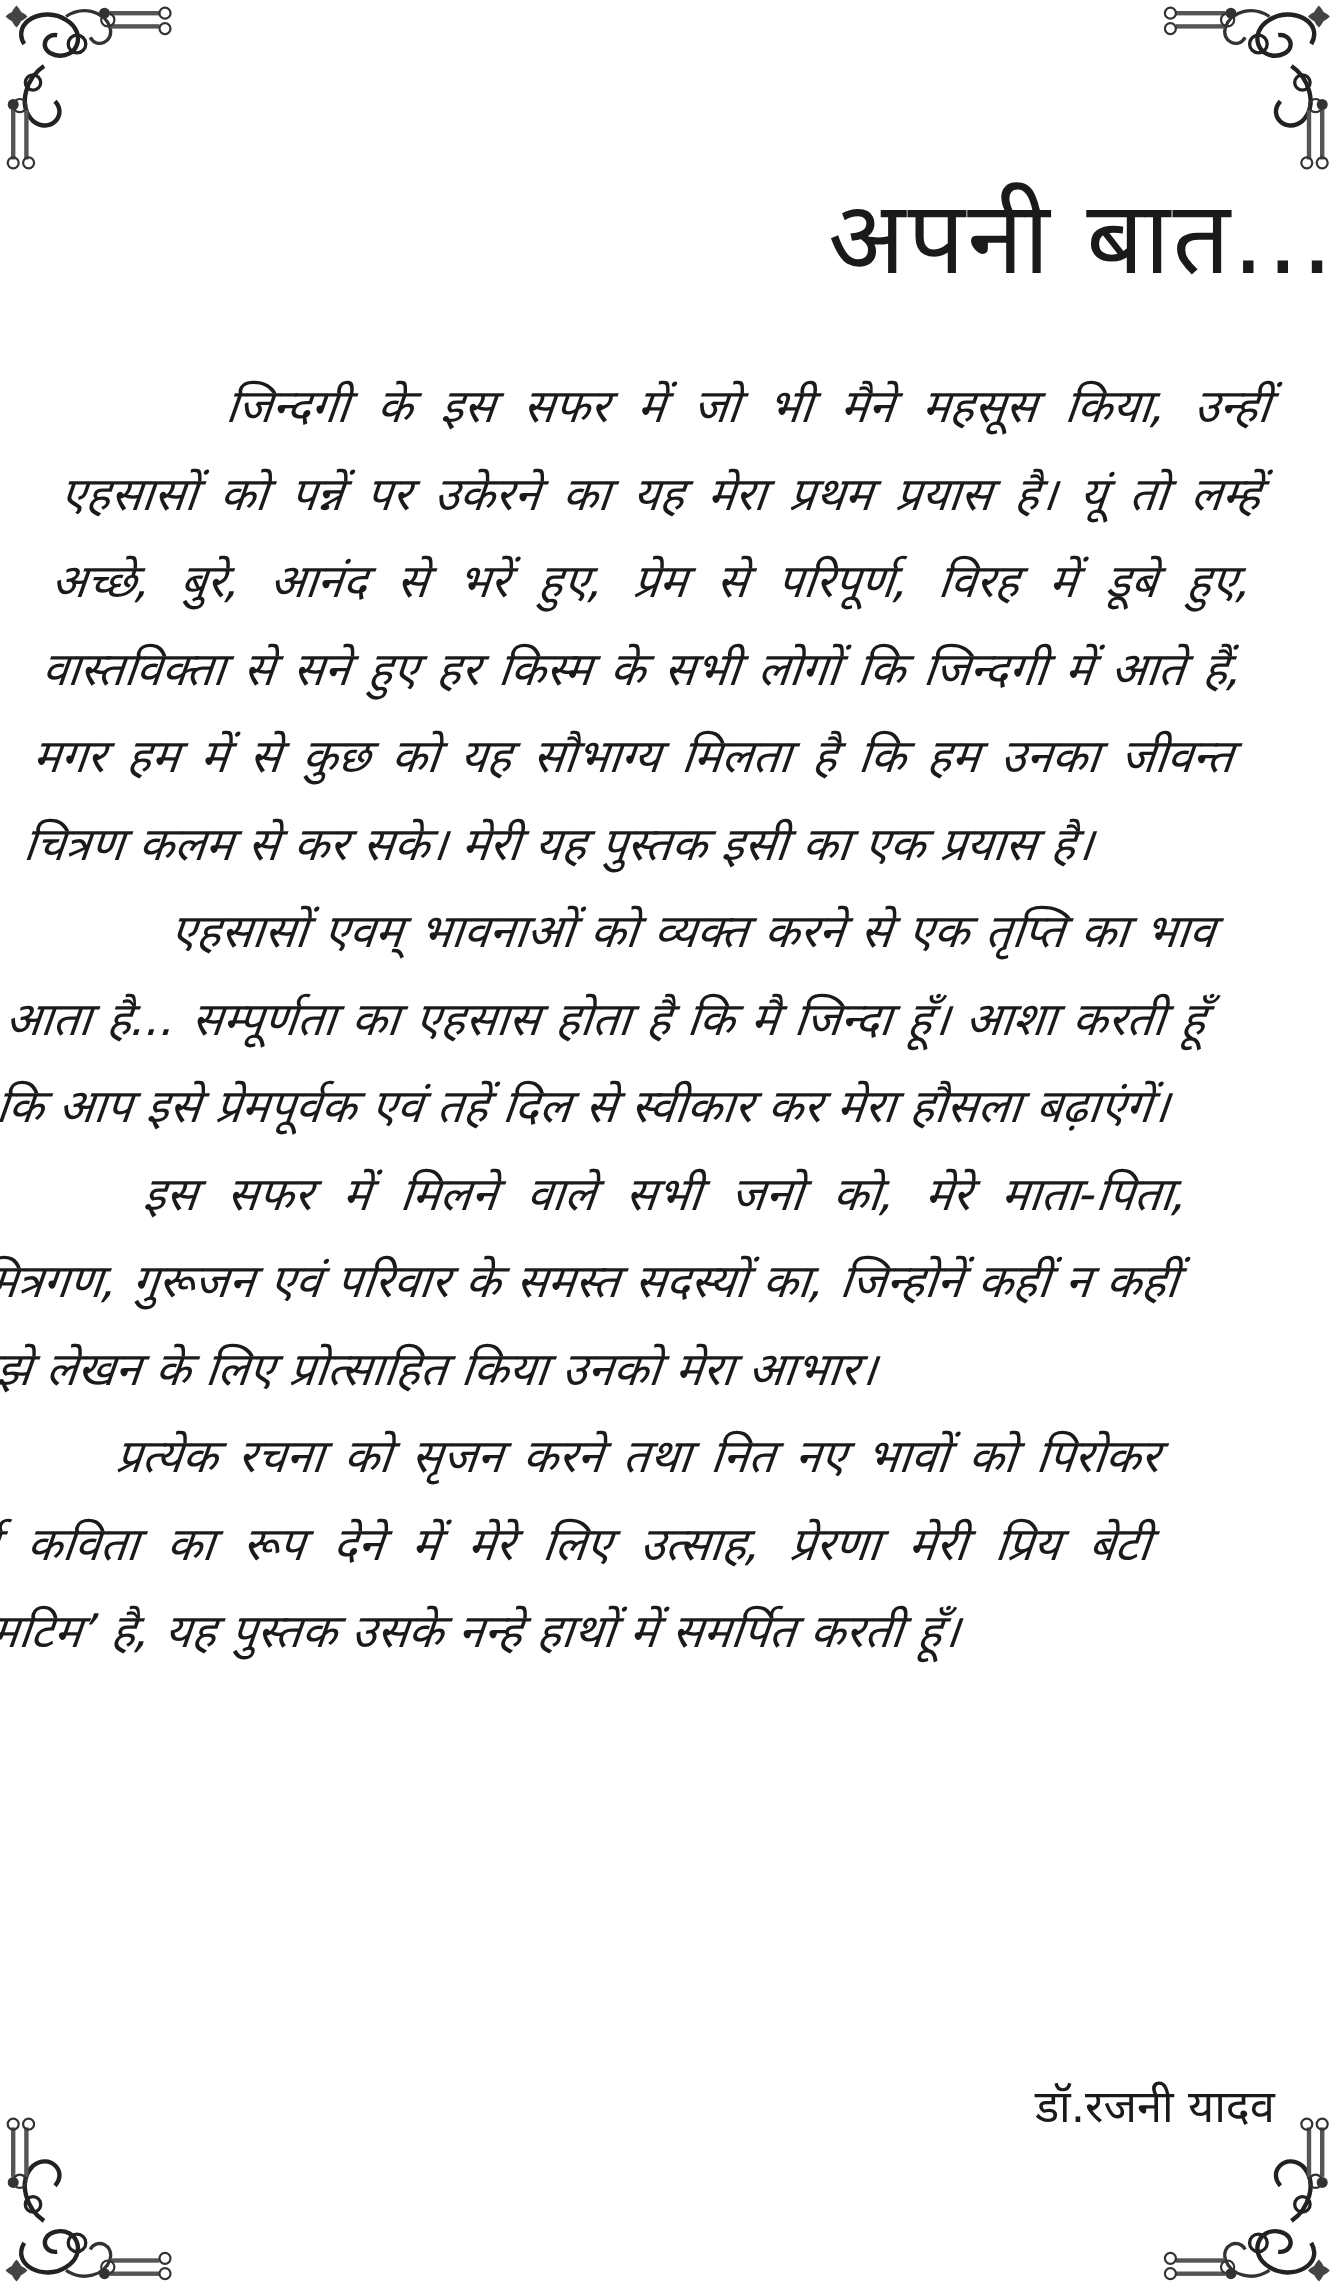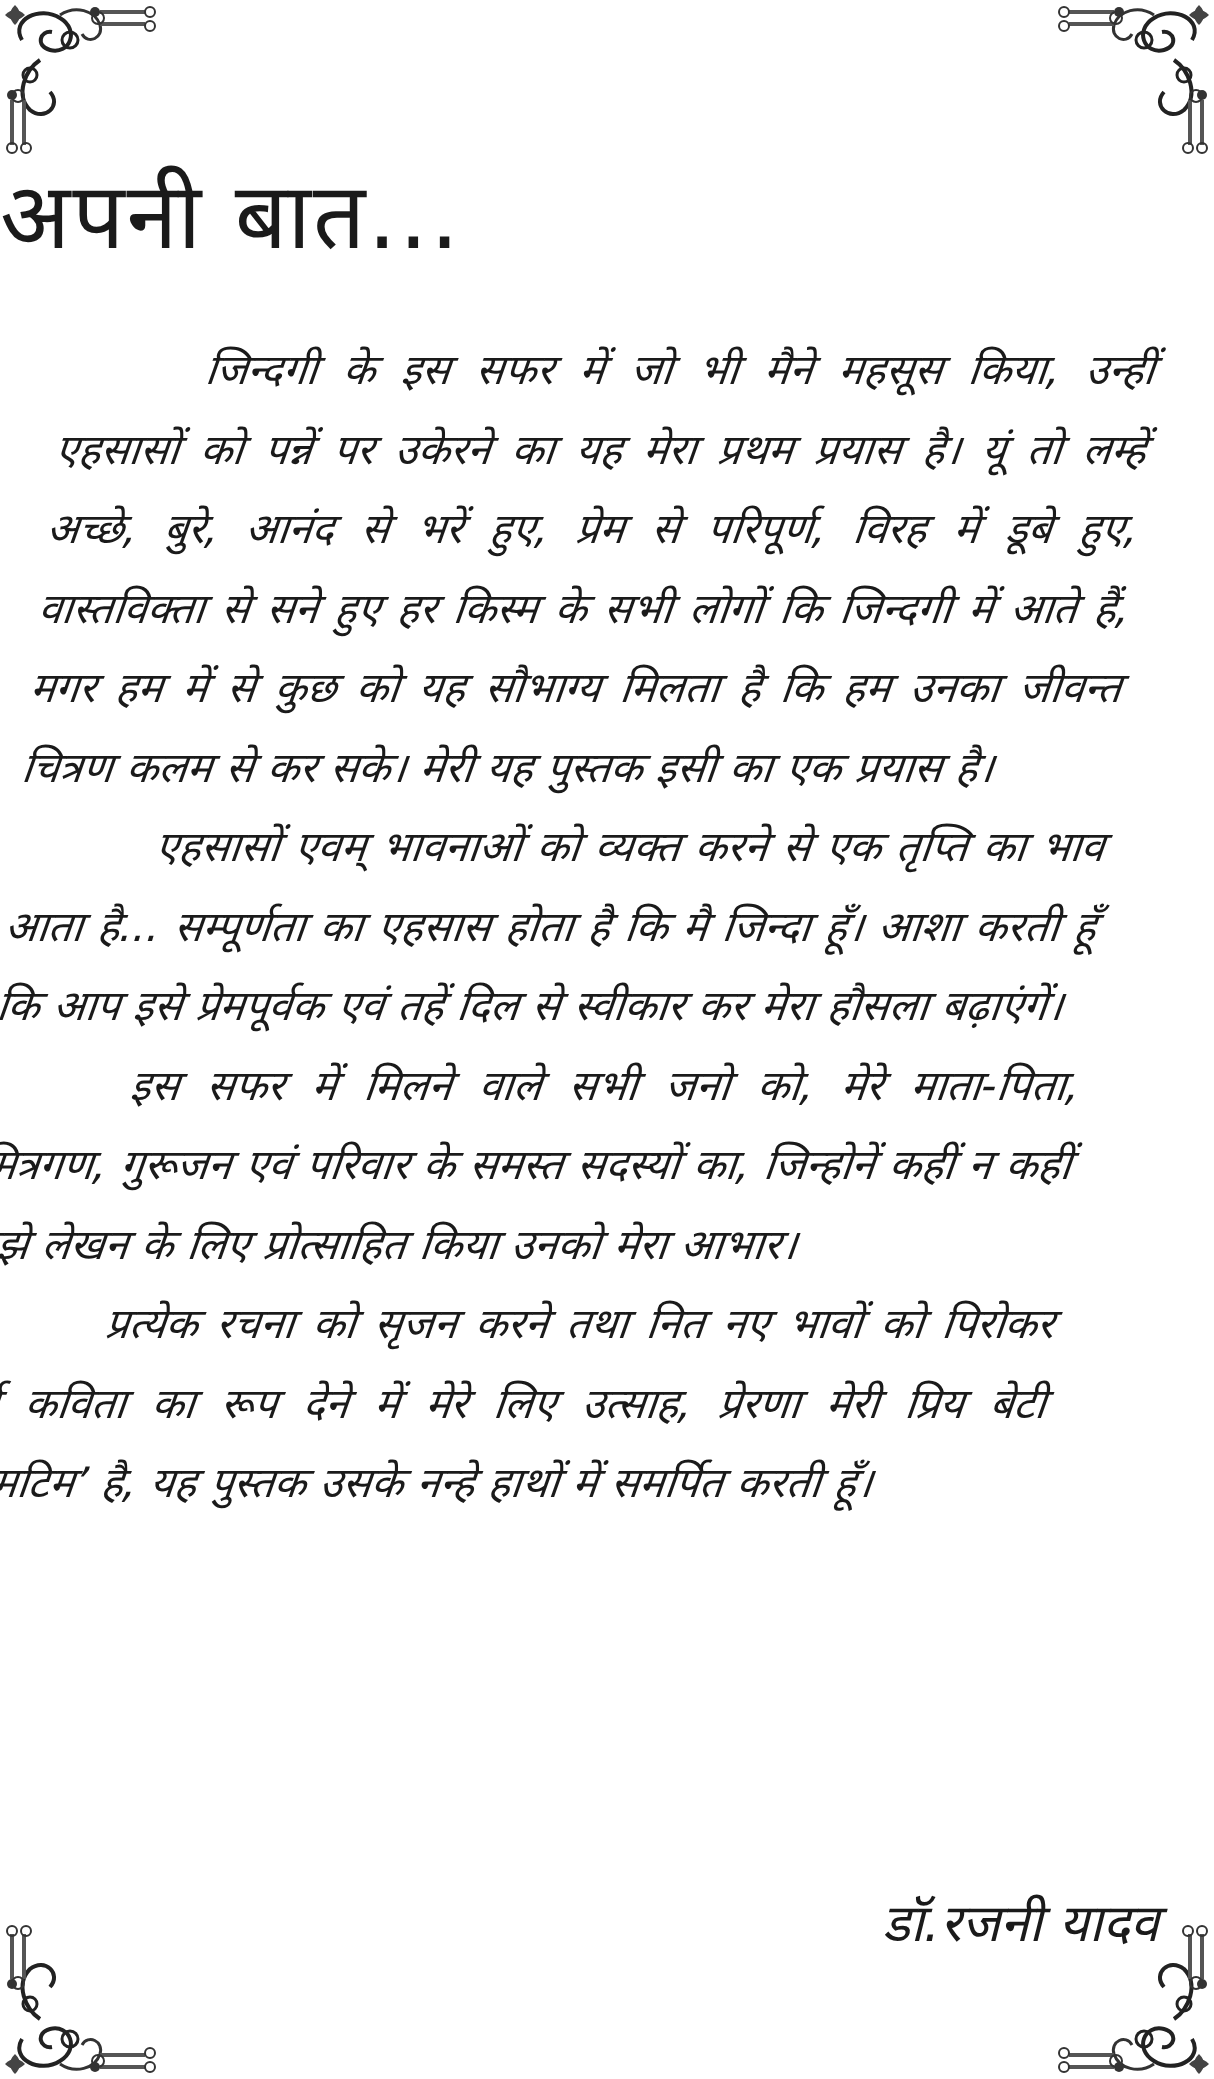--- a/index.html
+++ b/index.html
@@ -7,32 +7,32 @@
       width: 1214px; height: 2079px; position: relative; overflow: hidden;
       font-family: "DejaVu Sans", sans-serif; color: #1a1a1a;
     }
     .corner { position: absolute; width: 160px; height: 155px; }
     .corner.tl { left: 0; top: 0; }
     .corner.tr { right: 0; top: 0; transform: scaleX(-1); }
     .corner.bl { left: 0; bottom: 0; transform: scaleY(-1); }
     .corner.br { right: 0; bottom: 0; transform: scale(-1,-1); }
     .title {
       position: absolute; left: 0; right: 0; top: 150px;
-      text-align: left; font-size: 92px; font-weight: normal;
+      text-align: right; font-size: 92px; font-weight: normal;
       letter-spacing: 2px; color: #1a1a1a; margin: 0;
     }
     .body-text {
       position: absolute; left: 68px; right: 55px; top: 330px;
       font-size: 42px; line-height: 79.5px; font-style: italic;
       text-align: justify; transform: skewX(-6deg); transform-origin: left top;
     }
     .para { margin: 0; text-indent: 142px; }
     .signature {
       position: absolute; right: 55px; top: 1885px;
-      font-size: 52px; font-style: italic;
+      font-size: 41px; 
     }
   </style>
 </head>
 <body>
 
 <svg width="0" height="0" style="position:absolute">
   <defs>
     <g id="flourish">
       <path d="M22 40 C10 20, 40 5, 60 18 C80 30, 70 55, 50 50 C35 46, 40 30, 52 32" fill="none" stroke="#222" stroke-width="4"></path>
       <path d="M40 60 C25 70, 15 95, 30 110 C45 122, 62 105, 50 92" fill="none" stroke="#222" stroke-width="4"></path>

